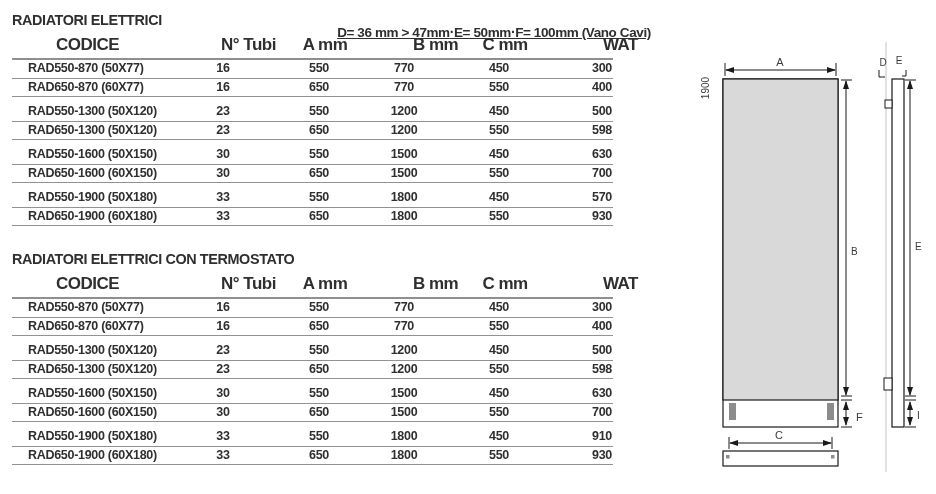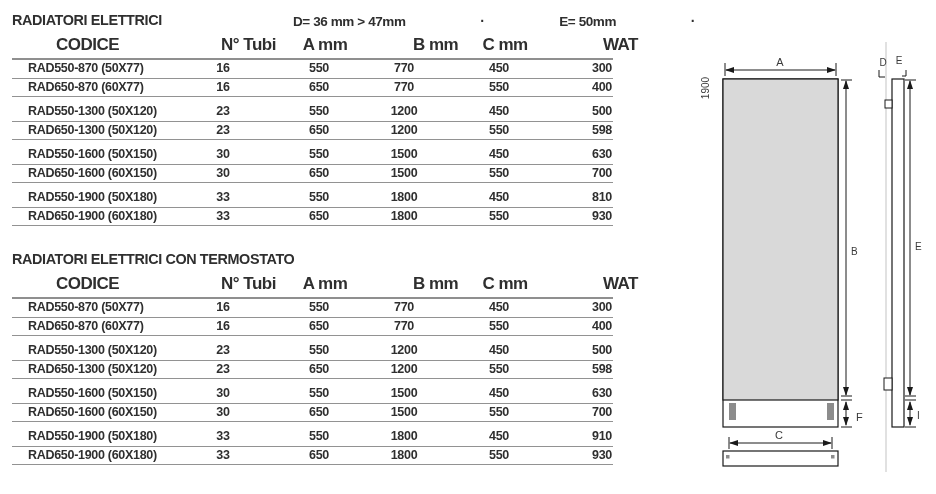--- a/index.html
+++ b/index.html
@@ -6,23 +6,23 @@
   body{
     width:936px;height:494px;position:relative;overflow:hidden;background:#ffffff;
     font-family:"Liberation Sans","DejaVu Sans",sans-serif;color:#2f2f2f;
   }
   .section{position:absolute;left:12px;width:601px;}
   .title{
     font-size:15px;font-weight:700;letter-spacing:-0.4px;line-height:20px;
     transform:scaleX(0.96);transform-origin:left center;white-space:nowrap;
   }
   .dims-note{
-    position:absolute;top:3px;left:281px;width:402px;display:flex;
-    justify-content:space-between;align-items:center;
-    font-size:13.5px;font-weight:700;letter-spacing:-0.4px;white-space:nowrap;
+    position:absolute;top:14px;left:281px;width:402px;display:flex;
+    justify-content:center;align-items:center;
+    font-size:13.5px;font-weight:700;letter-spacing:-0.4px;white-space:nowrap;text-decoration:underline;
   }
   .dims-note .dot{font-size:14px;}
   .grid{
     display:grid;grid-template-columns:165px 60px 132px 38px 152px 54px;
     align-items:center;
   }
   .headrow{
     margin-top:3px;padding:2px 0 3px 0;border-bottom:2px solid #8f8f8f;
     font-size:17px;font-weight:700;letter-spacing:-0.5px;
   }
@@ -44,20 +44,21 @@
 </head>
 <body>
 
 <div class="section" style="top:10px">
   <div class="title">RADIATORI ELETTRICI</div>
   <div class="dims-note">
     <span>D= 36 mm &gt; 47mm</span>
     <span class="dot">·</span>
     <span>E= 50mm</span>
     <span class="dot">·</span>
+    <span>F= 100mm (Vano Cavi)</span>
   </div>
   <div class="grid headrow">
     <span class="c0">CODICE</span>
     <span class="c1">N° Tubi</span>
     <span class="c2">A mm</span>
     <span class="c3">B mm</span>
     <span class="c4">C mm</span>
     <span class="c5">WAT</span>
   </div>
   <div>
@@ -115,21 +116,21 @@
           <span class="c5">700</span>
         </div>
       </div>
       <div class="group">
         <div class="grid row">
           <span class="c0">RAD550-1900 (50X180)</span>
           <span class="c1">33</span>
           <span class="c2">550</span>
           <span class="c3">1800</span>
           <span class="c4">450</span>
-          <span class="c5">810</span>
+          <span class="c5">570</span>
         </div>
         <div class="grid row">
           <span class="c0">RAD650-1900 (60X180)</span>
           <span class="c1">33</span>
           <span class="c2">650</span>
           <span class="c3">1800</span>
           <span class="c4">550</span>
           <span class="c5">930</span>
         </div>
       </div>

